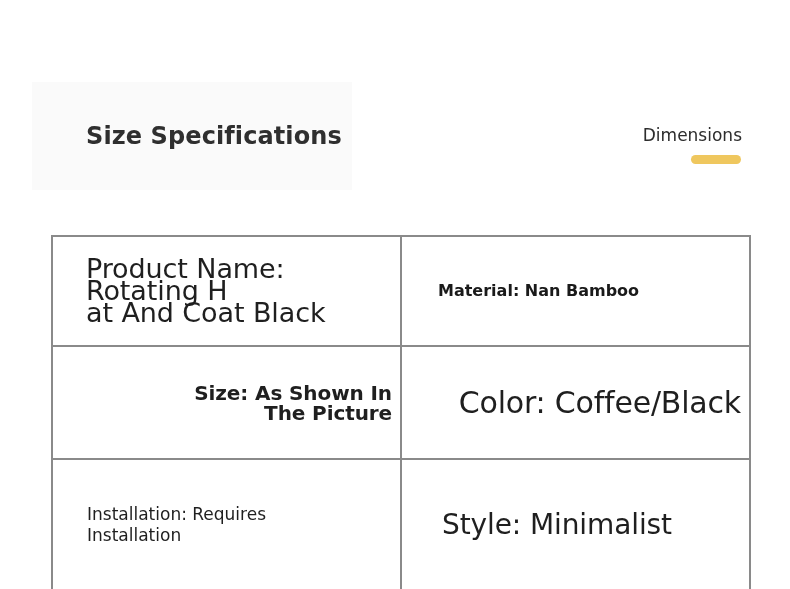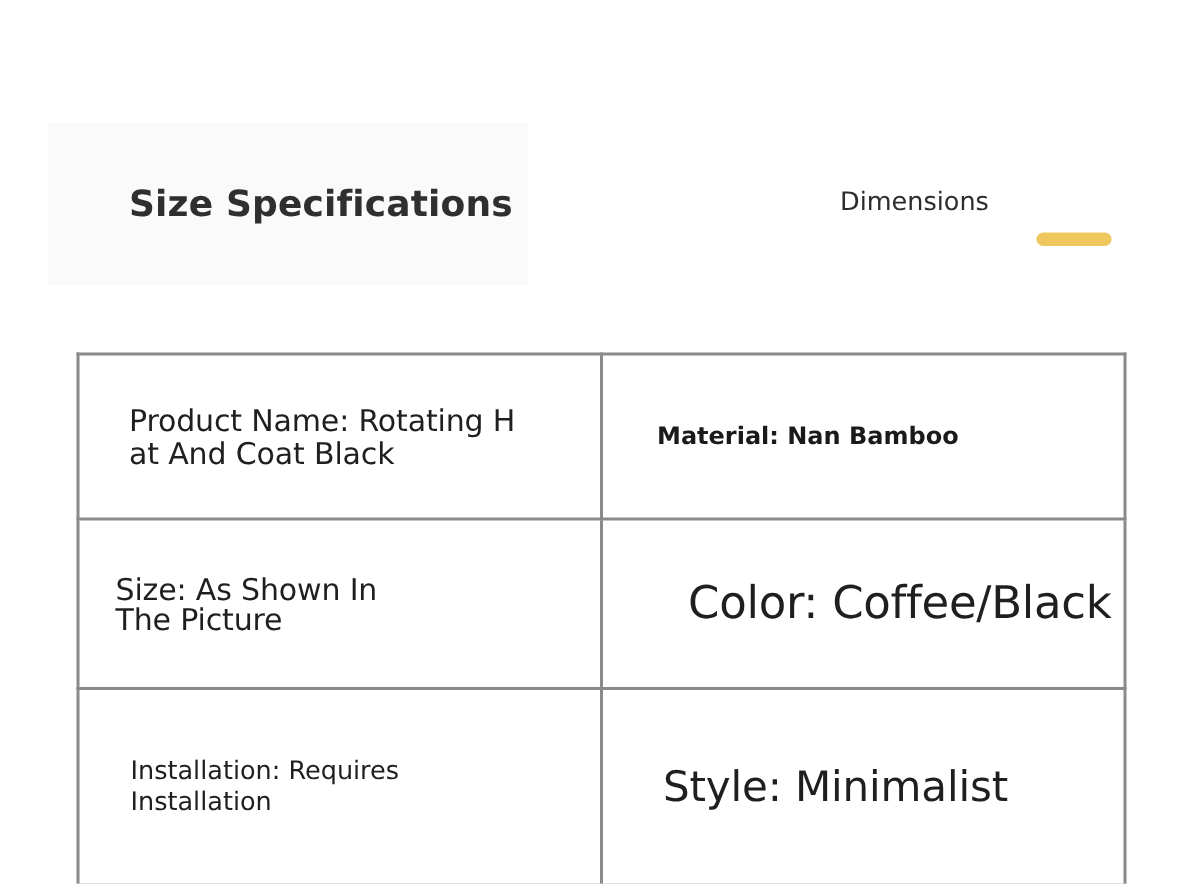--- a/index.html
+++ b/index.html
@@ -43,21 +43,21 @@
     letter-spacing: 0.1px;
     white-space: nowrap;
     line-height: 34px;
   }
 
   .header-right {
     position: absolute;
     left: 560px;
     top: 124px;
     width: 182px;
-    text-align: left;
+    text-align: right;
   }
   .header-right-label {
     font-size: 17px;
     font-weight: normal;
     color: #2d2d2d;
     line-height: 22px;
     white-space: nowrap;
   }
   .accent-bar {
     margin-top: 9px;
@@ -96,32 +96,33 @@
   .cell-inner {
     display: block;
     box-sizing: border-box;
     color: #1f1f1f;
   }
 
   
   .c-product {
     padding-left: 33px;
     padding-right: 8px;
-    font-size: 20px;
+    font-size: 27px;
     line-height: 22px;
     font-weight: normal;
     letter-spacing: -0.1px;
   }
   .c-size {
     padding-left: 24px;
     padding-right: 8px;
     font-size: 20px;
     line-height: 20px;
-    font-weight: normal;
+    font-weight: bold;
     letter-spacing: -0.1px;
+    text-align: right;
   }
   .c-install {
     padding-left: 34px;
     padding-right: 8px;
     font-size: 17px;
     line-height: 21px;
     font-weight: normal;
   }
 
   

